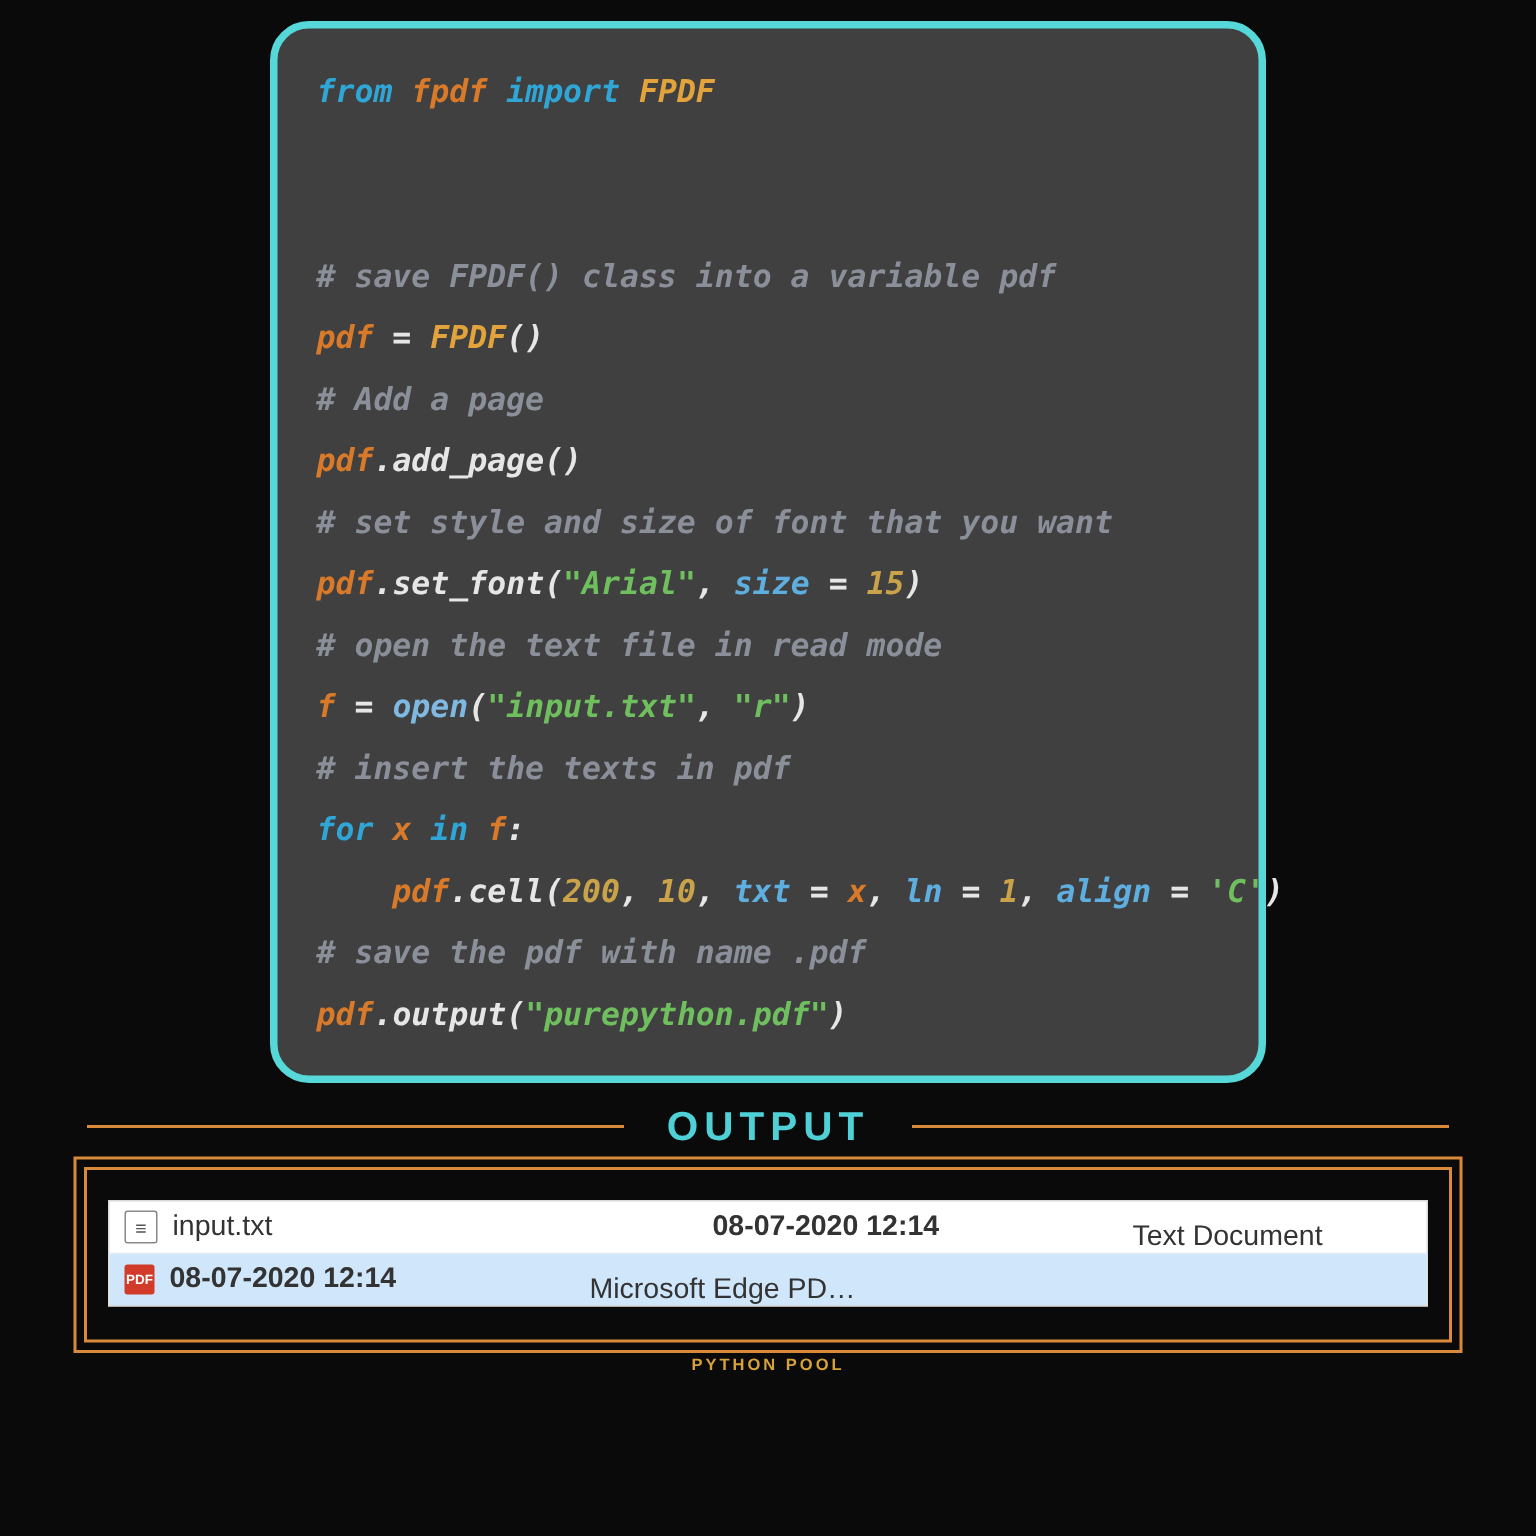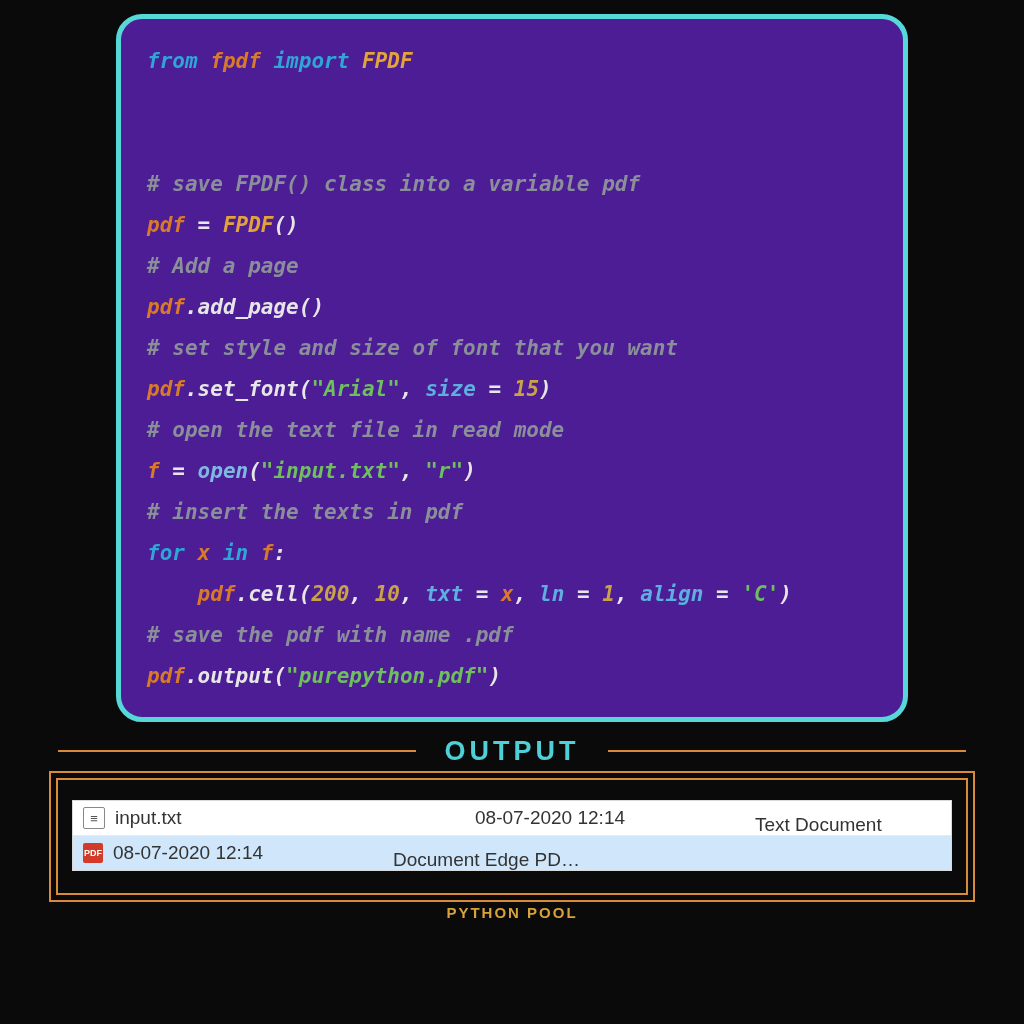--- a/index.html
+++ b/index.html
@@ -27,24 +27,24 @@
   .title span { display:inline; }
   .w1 { color: #f5c542; }
   .w2 { color: #e6332a; }
   .w3 { color: #9b4fc7; }
   .w4 { color: #ffffff; }
   .w5 { color: #2b63d6; }
   .w6 { color: #3fbf5a; }
 
   .code-card {
     margin: 14px auto 0 auto;
-    width: 792px;
+    width: 664px;
     border: 5px solid #56d8d8;
     border-radius: 26px;
-    background: #4c1d95;
+    background: #404040;
     padding: 22px 8px 20px 26px;
     box-sizing: border-box;
   }
   pre.code {
     margin: 0;
     font-family: 'Consolas','Menlo',monospace;
     font-style: italic;
     font-weight: 600;
     font-size: 21px;
     line-height: 41px;
@@ -117,27 +117,27 @@
   .file-row.sel { background: #cfe6fb; }
   .ficon {
     width: 20px; height: 20px; margin-right: 10px;
     display: inline-flex; align-items:center; justify-content:center;
     font-size: 13px; border-radius:2px;
   }
   .ficon.txt { background:#fff; border:1px solid #888; color:#555; }
   .ficon.txt::before{content:"≡"; font-size:13px;}
   .ficon.pdf { background:#d23a2a; color:#fff; font-weight:700; font-size:9px; font-family:Arial; }
   .col-name { flex: 0 0 360px; }
-  .col-date { flex: 0 0 280px; }
+  .col-date { flex: 0 0 280px; font-weight: bold; }
   .col-type { flex: 1; margin-top: 13px; }
 
   .footer {
     text-align: center;
     color: #d8a23a;
-    font-size: 15px;
+    font-size: 11px;
     font-weight: 700;
     letter-spacing: 2px;
     margin-top: 2px;
   }
 </style>
 </head>
 <body>
 
 <div class="page">
 
@@ -172,20 +172,20 @@
       <div class="file-list">
         <div class="file-row">
           <span class="ficon txt"></span>
           <span class="col-name">input.txt</span>
           <span class="col-date">08-07-2020 12:14</span>
           <span class="col-type">Text Document</span>
         </div>
         <div class="file-row sel">
           <span class="ficon pdf">PDF</span>
           <span class="col-date">08-07-2020 12:14</span>
-          <span class="col-type">Document Edge PD…</span>
+          <span class="col-type">Microsoft Edge PD…</span>
         </div>
       </div>
     </div>
   </div>
 
   <div class="footer">PYTHON POOL</div>
 </div>
 
 </body></html>

